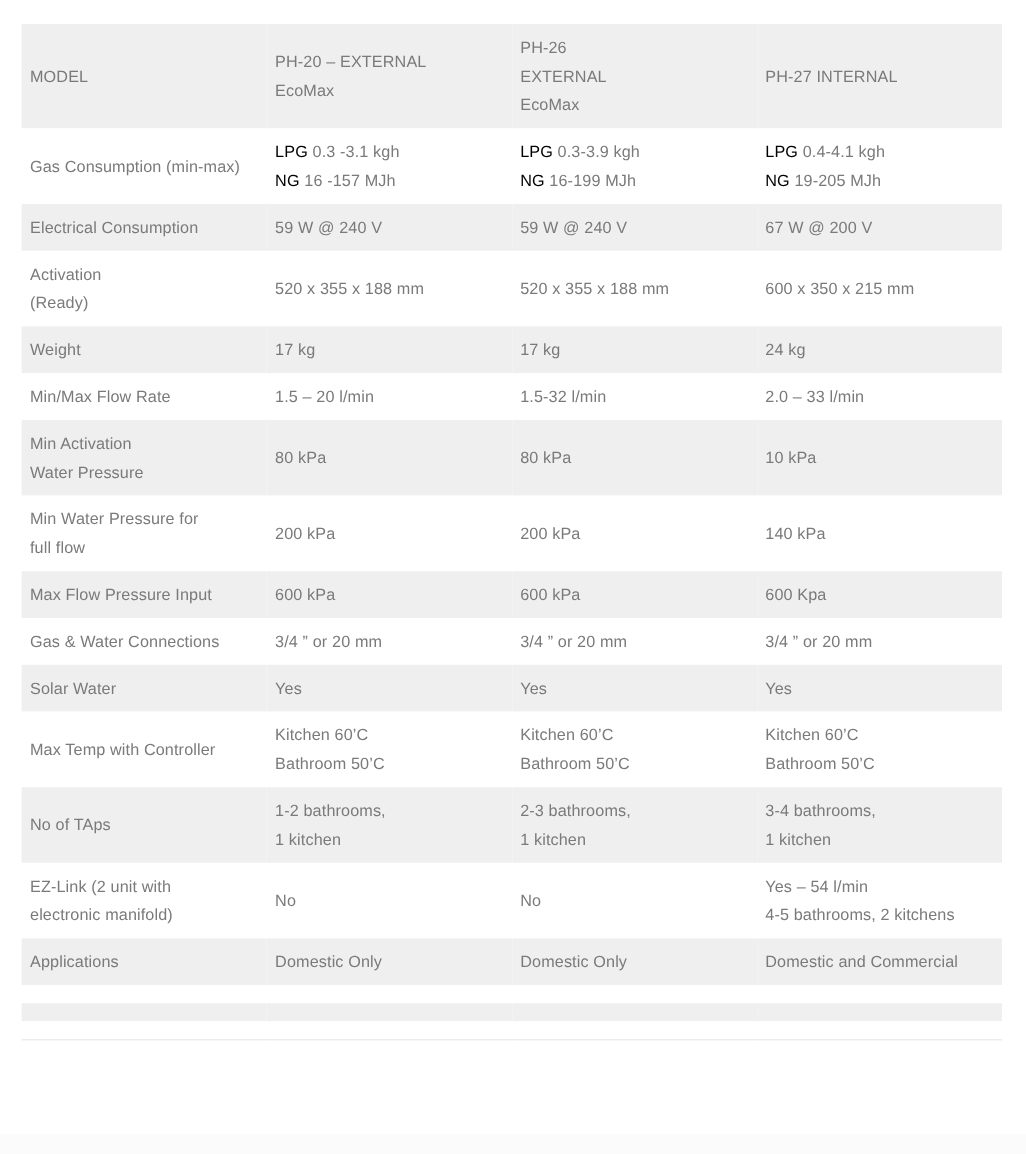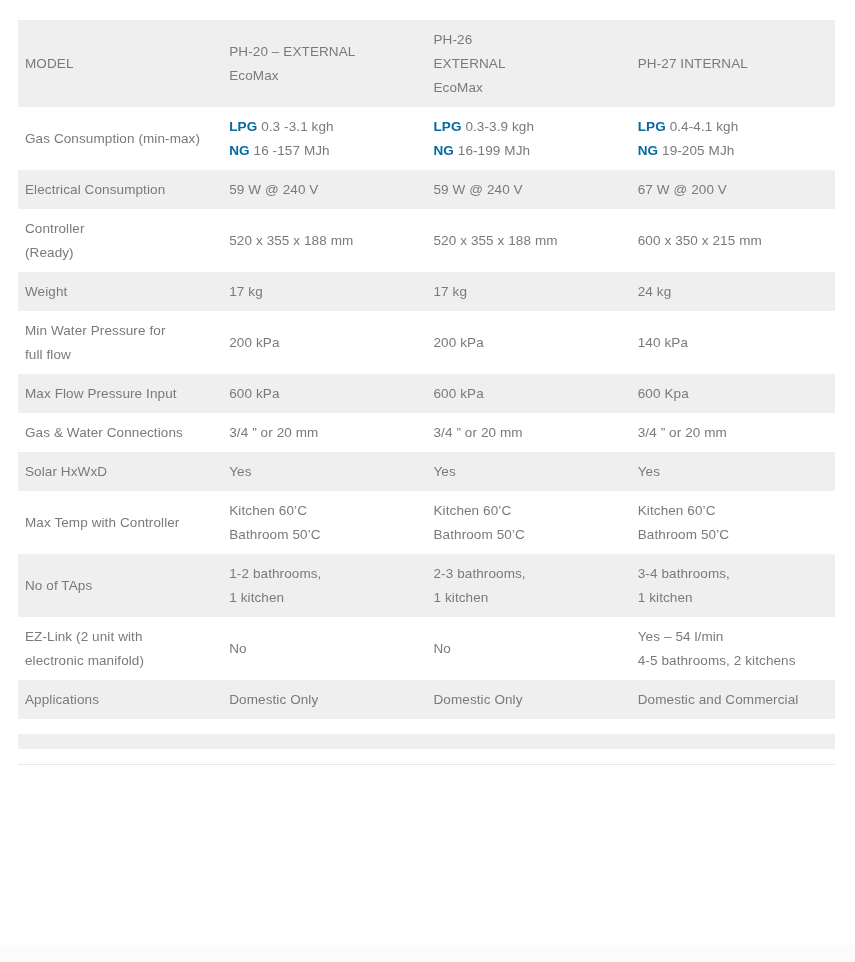--- a/index.html
+++ b/index.html
@@ -34,22 +34,22 @@
     font-size: 13.5px;
     line-height: 24px;
     color: #7a7a7a;
     letter-spacing: 0.1px;
   }
   thead tr { background: #efefef; }
   tbody tr:nth-child(odd)  { background: #ffffff; }
   tbody tr:nth-child(even) { background: #efefef; }
   .line { white-space: nowrap; }
   .line b {
-    color: #0369a1;
-    font-weight: 700;
+    color: #000000;
+    font-weight: 400;
   }
   .footer-strip {
     position: absolute;
     left: 0;
     top: 945px;
     width: 855px;
     height: 17px;
     background: #fbfbfb;
   }
 </style>
@@ -110,21 +110,21 @@
           </td>
           <td>
             <div class="line">59 W @ 240 V</div>
           </td>
           <td>
             <div class="line">67 W @ 200 V</div>
           </td>
         </tr>
         <tr>
           <th>
-            <div class="line">Controller</div>
+            <div class="line">Activation</div>
             <div class="line">(Ready)</div>
           </th>
           <td>
             <div class="line">520 x 355 x 188 mm</div>
           </td>
           <td>
             <div class="line">520 x 355 x 188 mm</div>
           </td>
           <td>
             <div class="line">600 x 350 x 215 mm</div>
@@ -135,20 +135,49 @@
             <div class="line">Weight</div>
           </th>
           <td>
             <div class="line">17 kg</div>
           </td>
           <td>
             <div class="line">17 kg</div>
           </td>
           <td>
             <div class="line">24 kg</div>
+          </td>
+        </tr>
+        <tr>
+          <th>
+            <div class="line">Min/Max Flow Rate</div>
+          </th>
+          <td>
+            <div class="line">1.5 – 20 l/min</div>
+          </td>
+          <td>
+            <div class="line">1.5-32 l/min</div>
+          </td>
+          <td>
+            <div class="line">2.0 – 33 l/min</div>
+          </td>
+        </tr>
+        <tr>
+          <th>
+            <div class="line">Min Activation</div>
+            <div class="line">Water Pressure</div>
+          </th>
+          <td>
+            <div class="line">80 kPa</div>
+          </td>
+          <td>
+            <div class="line">80 kPa</div>
+          </td>
+          <td>
+            <div class="line">10 kPa</div>
           </td>
         </tr>
         <tr>
           <th>
             <div class="line">Min Water Pressure for</div>
             <div class="line">full flow</div>
           </th>
           <td>
             <div class="line">200 kPa</div>
           </td>
@@ -182,21 +211,21 @@
           </td>
           <td>
             <div class="line">3/4 ” or 20 mm</div>
           </td>
           <td>
             <div class="line">3/4 ” or 20 mm</div>
           </td>
         </tr>
         <tr>
           <th>
-            <div class="line">Solar HxWxD</div>
+            <div class="line">Solar Water</div>
           </th>
           <td>
             <div class="line">Yes</div>
           </td>
           <td>
             <div class="line">Yes</div>
           </td>
           <td>
             <div class="line">Yes</div>
           </td>

